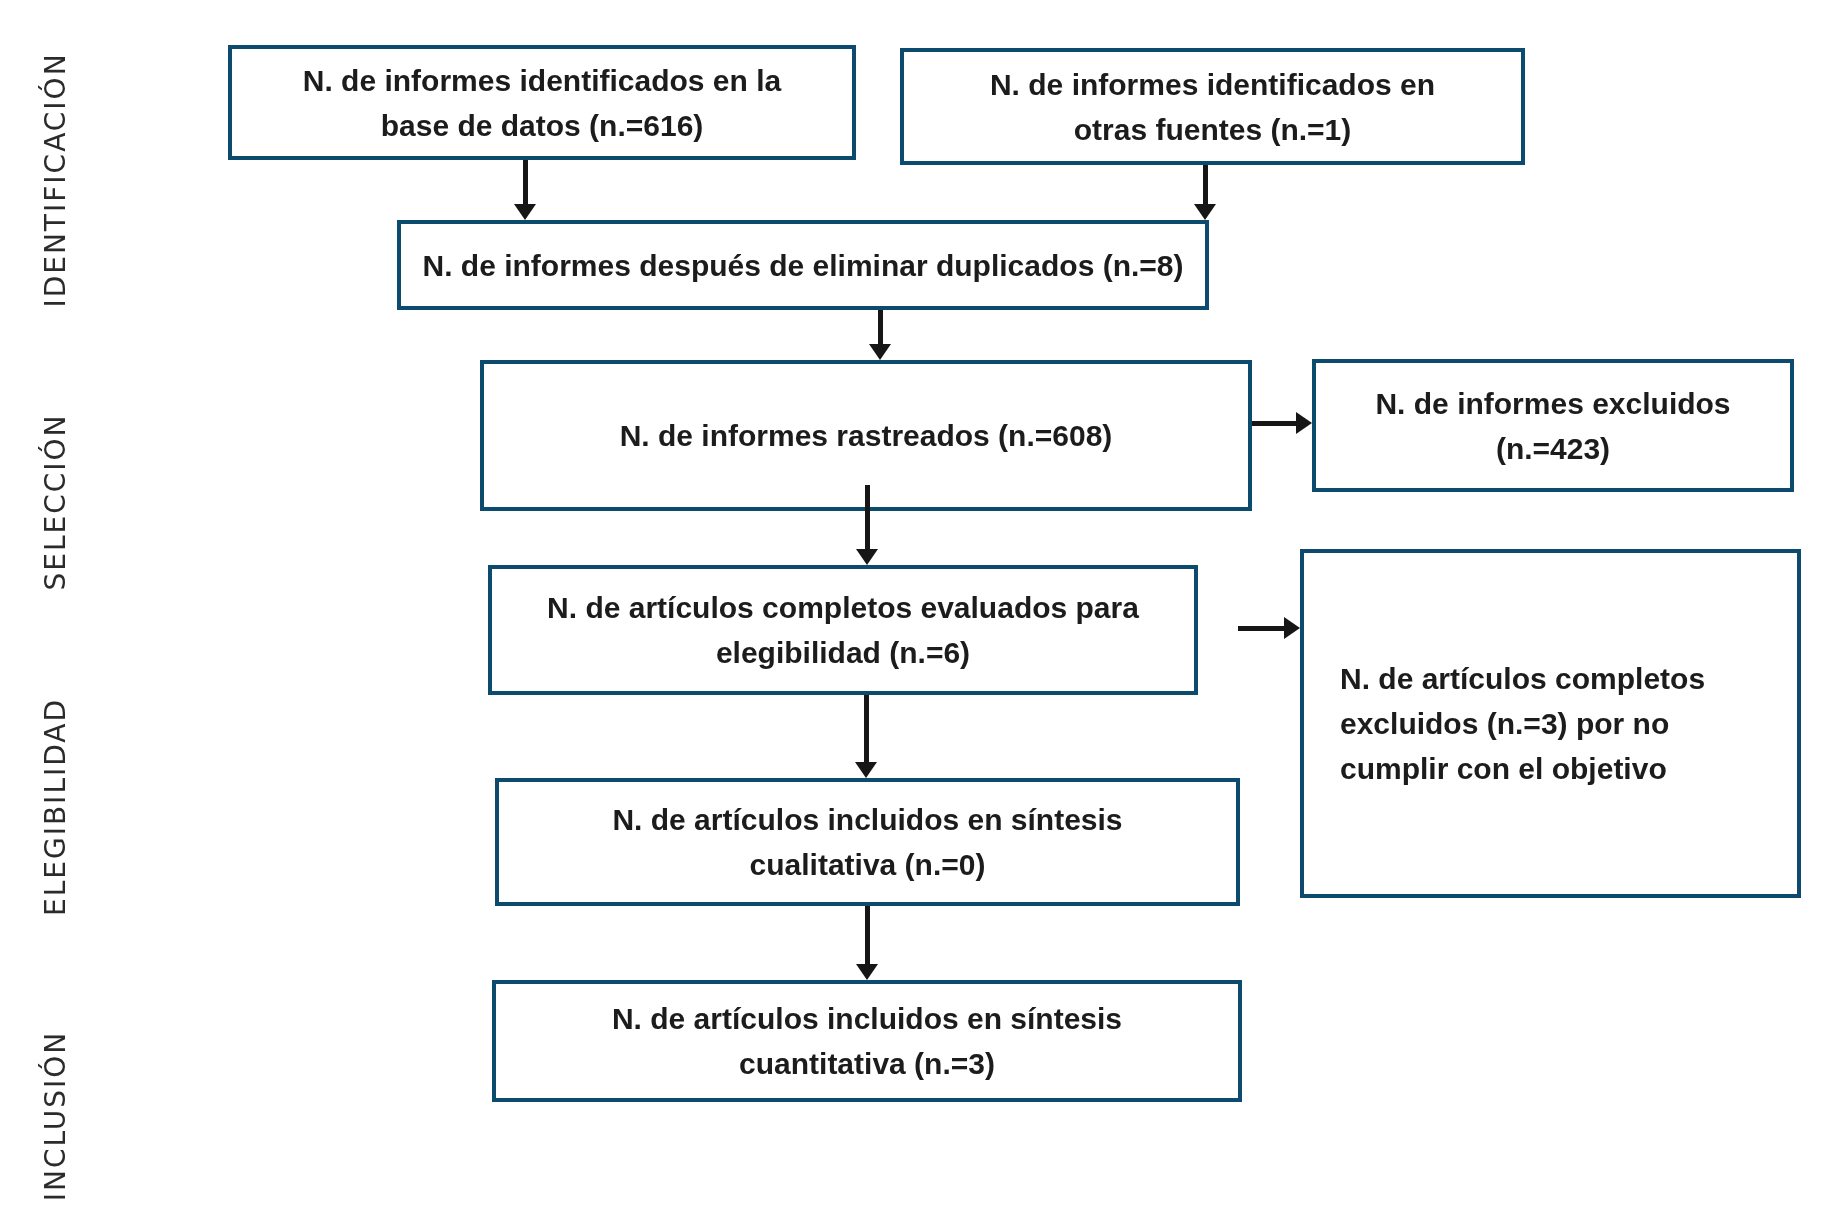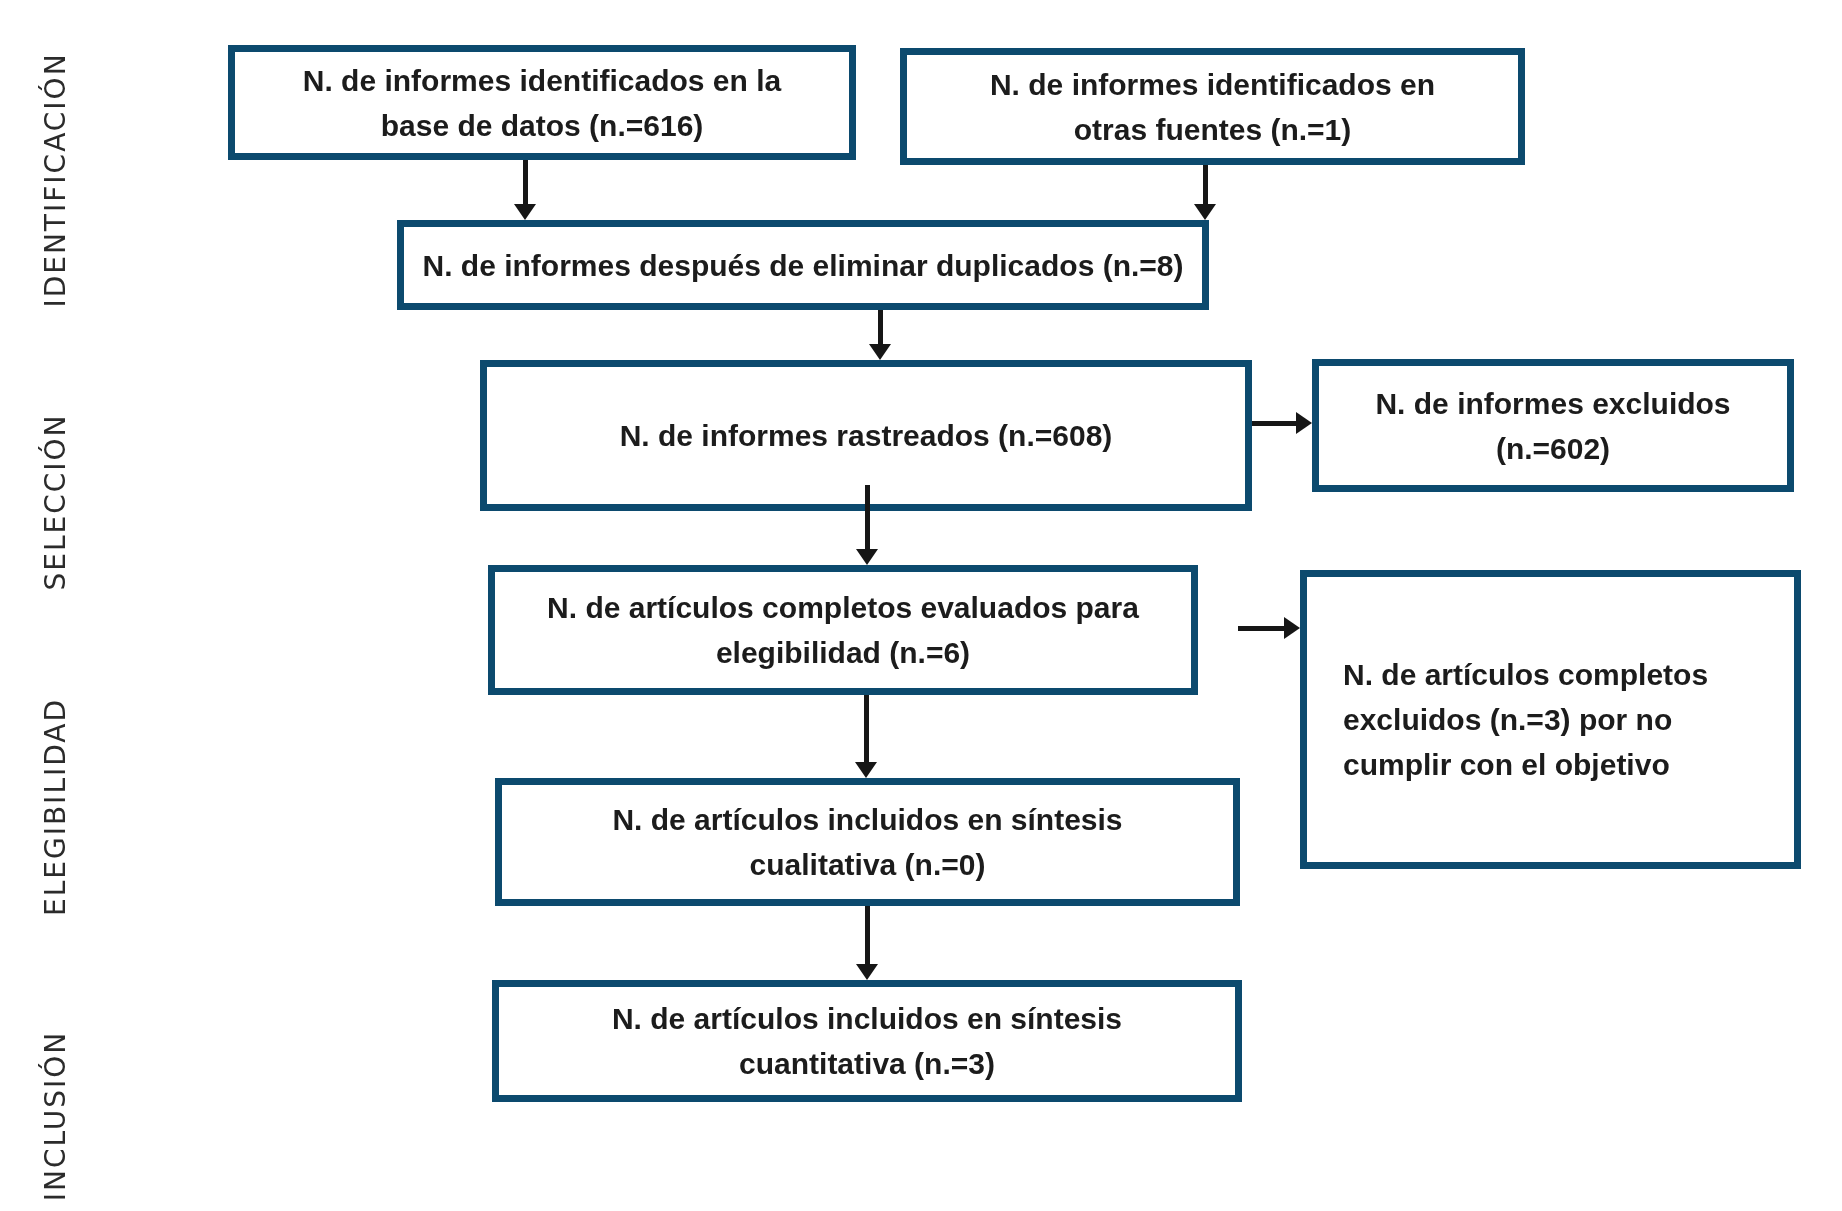--- a/index.html
+++ b/index.html
@@ -18,21 +18,21 @@
     font-family: "DejaVu Sans", sans-serif;
     font-size: 28px;
     font-weight: 400;
     letter-spacing: 2px;
     color: #2b2b2b;
   }
   .box {
     position: absolute;
     box-sizing: border-box;
     background: #ffffff;
-    border: 7px solid #0c4a6e;
+    border: 4px solid #0c4a6e;
     display: flex;
     align-items: center;
     justify-content: center;
     text-align: center;
     font-size: 30px;
     font-weight: 700;
     line-height: 1.5;
     color: #1c1c1c;
     white-space: pre-line;
     padding: 22px 14px;
@@ -84,25 +84,25 @@
 
   <div class="box" style="left:228px; top:45px; width:628px; height:115px;">N. de informes identificados en la
 base de datos (n.=616)</div>
   <div class="box" style="left:900px; top:48px; width:625px; height:117px;">N. de informes identificados en
 otras fuentes (n.=1)</div>
 
   <div class="box" style="left:397px; top:220px; width:812px; height:90px;">N. de informes después de eliminar duplicados (n.=8)</div>
 
   <div class="box" style="left:480px; top:360px; width:772px; height:151px;">N. de informes rastreados (n.=608)</div>
   <div class="box" style="left:1312px; top:359px; width:482px; height:133px;">N. de informes excluidos
-(n.=602)</div>
+(n.=423)</div>
 
   <div class="box" style="left:488px; top:565px; width:710px; height:130px;">N. de artículos completos evaluados para
 elegibilidad (n.=6)</div>
-  <div class="box align-left" style="left:1300px; top:570px; width:501px; height:299px;">N. de artículos completos
+  <div class="box align-left" style="left:1300px; top:549px; width:501px; height:349px;">N. de artículos completos
 excluidos (n.=3) por no
 cumplir con el objetivo</div>
 
   <div class="box" style="left:495px; top:778px; width:745px; height:128px;">N. de artículos incluidos en síntesis
 cualitativa (n.=0)</div>
 
   <div class="box" style="left:492px; top:980px; width:750px; height:122px;">N. de artículos incluidos en síntesis
 cuantitativa (n.=3)</div>
 
   <div class="varrow" style="left:514px; top:160px; height:60px;">

